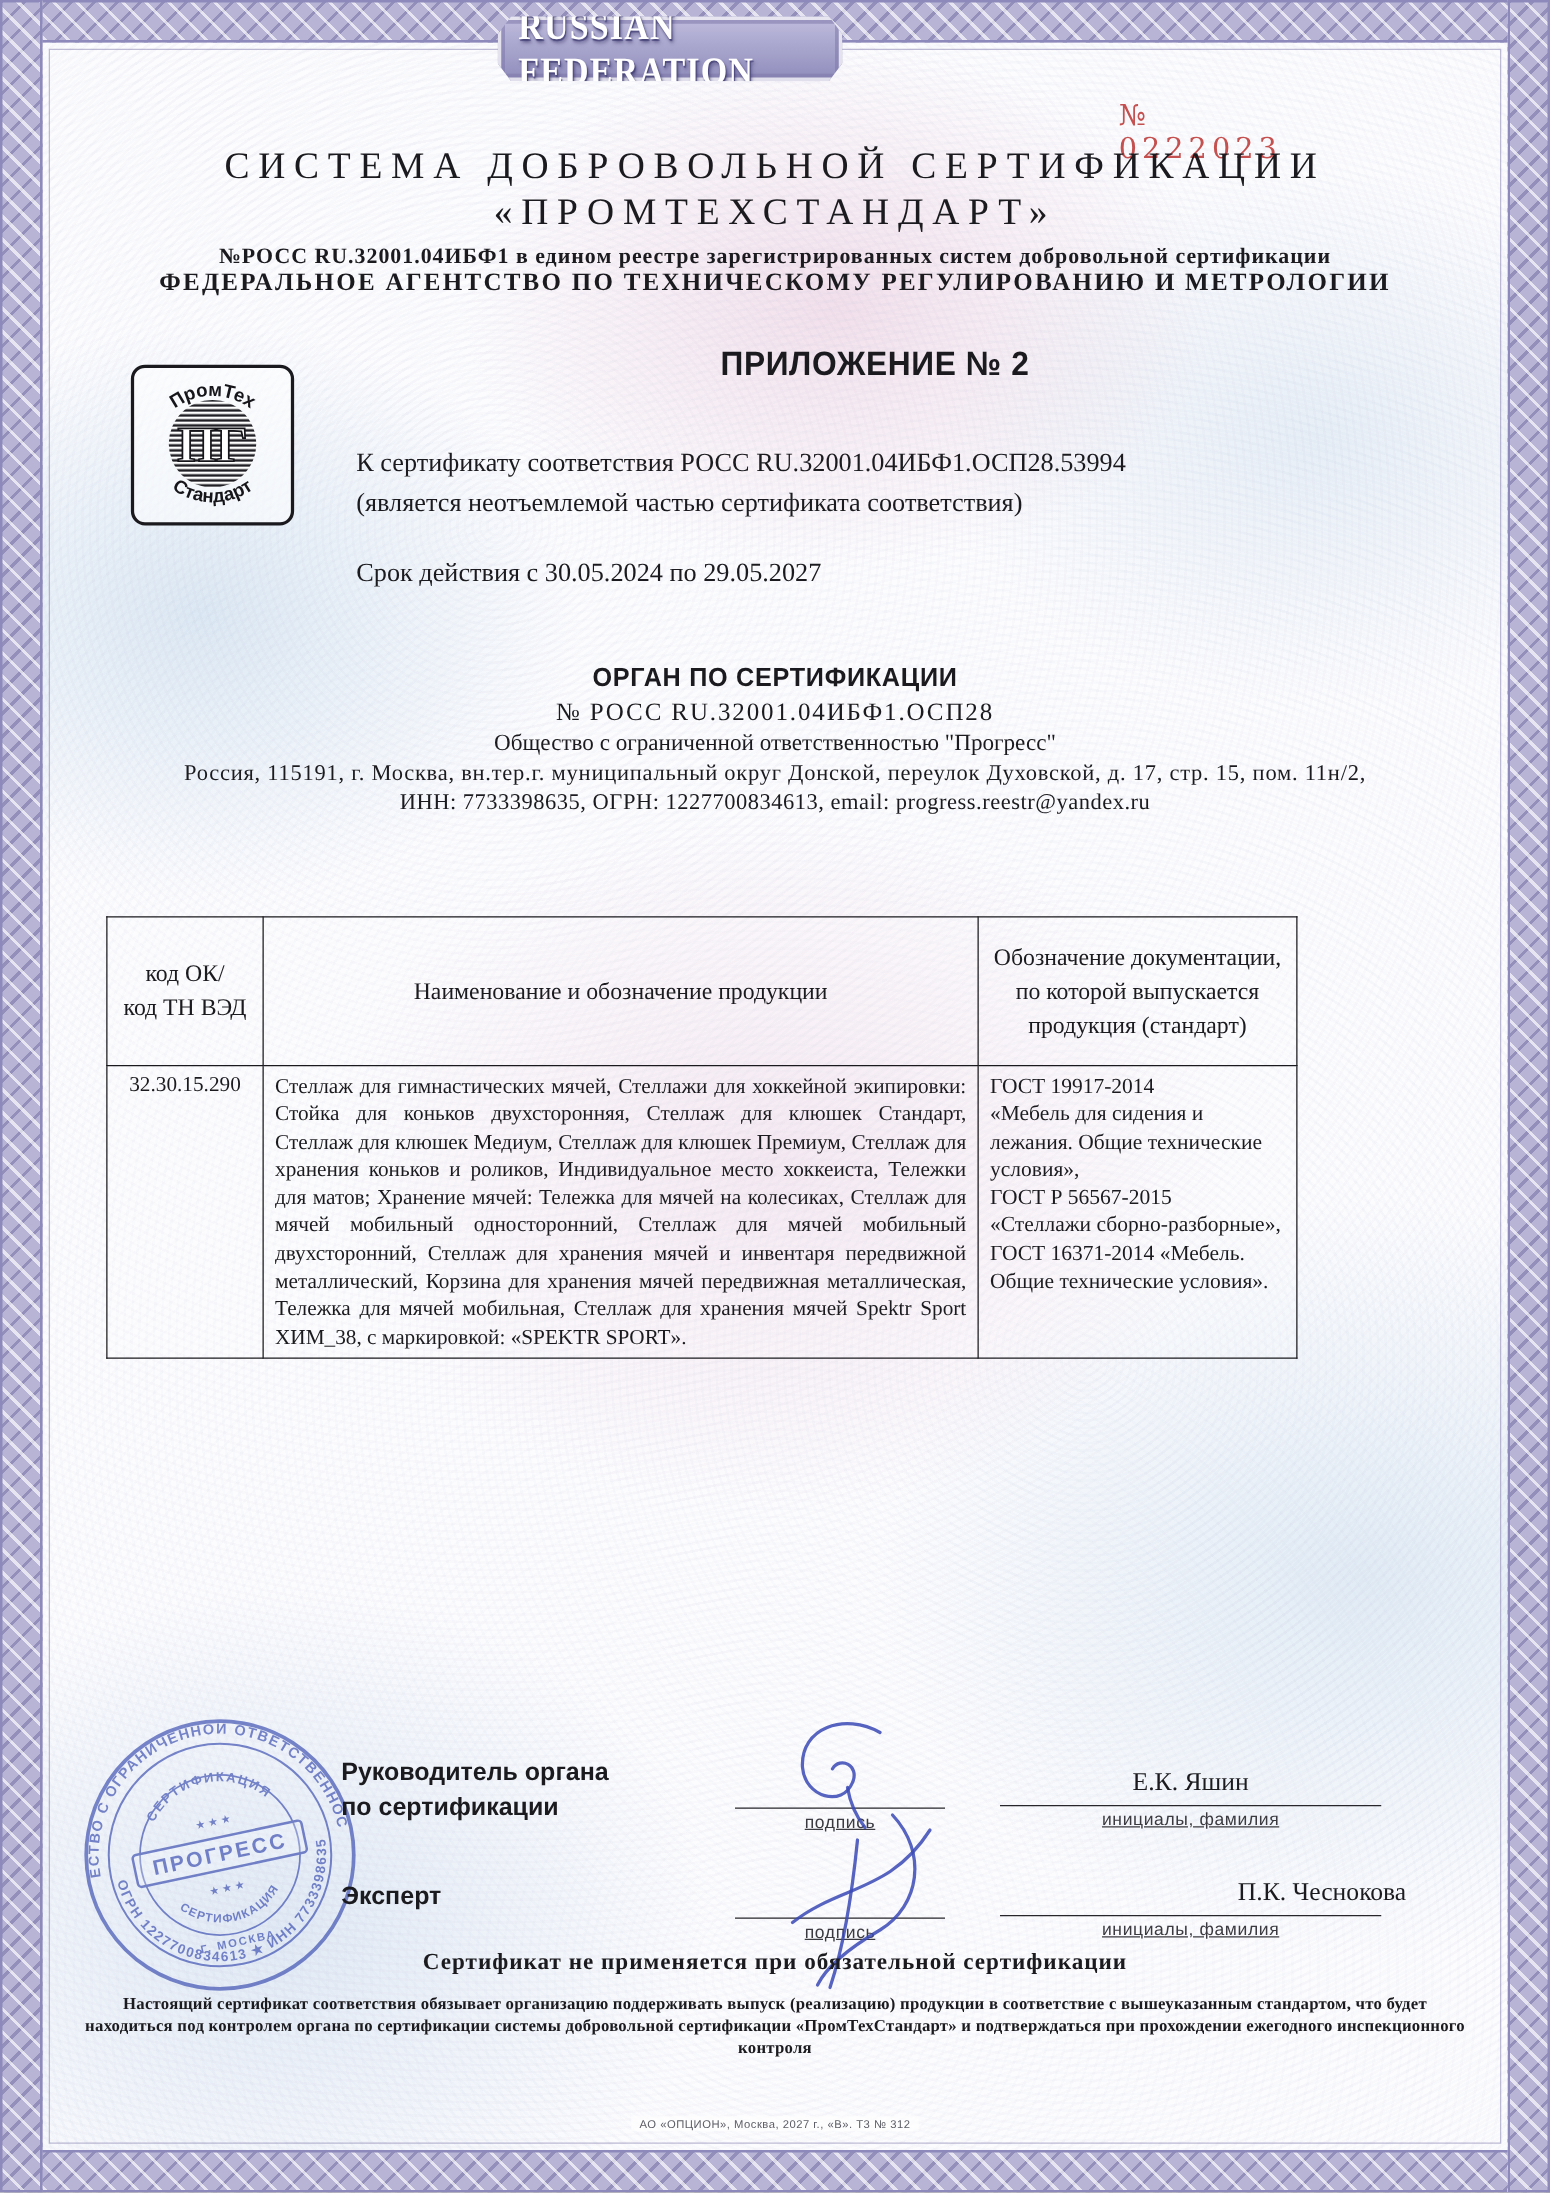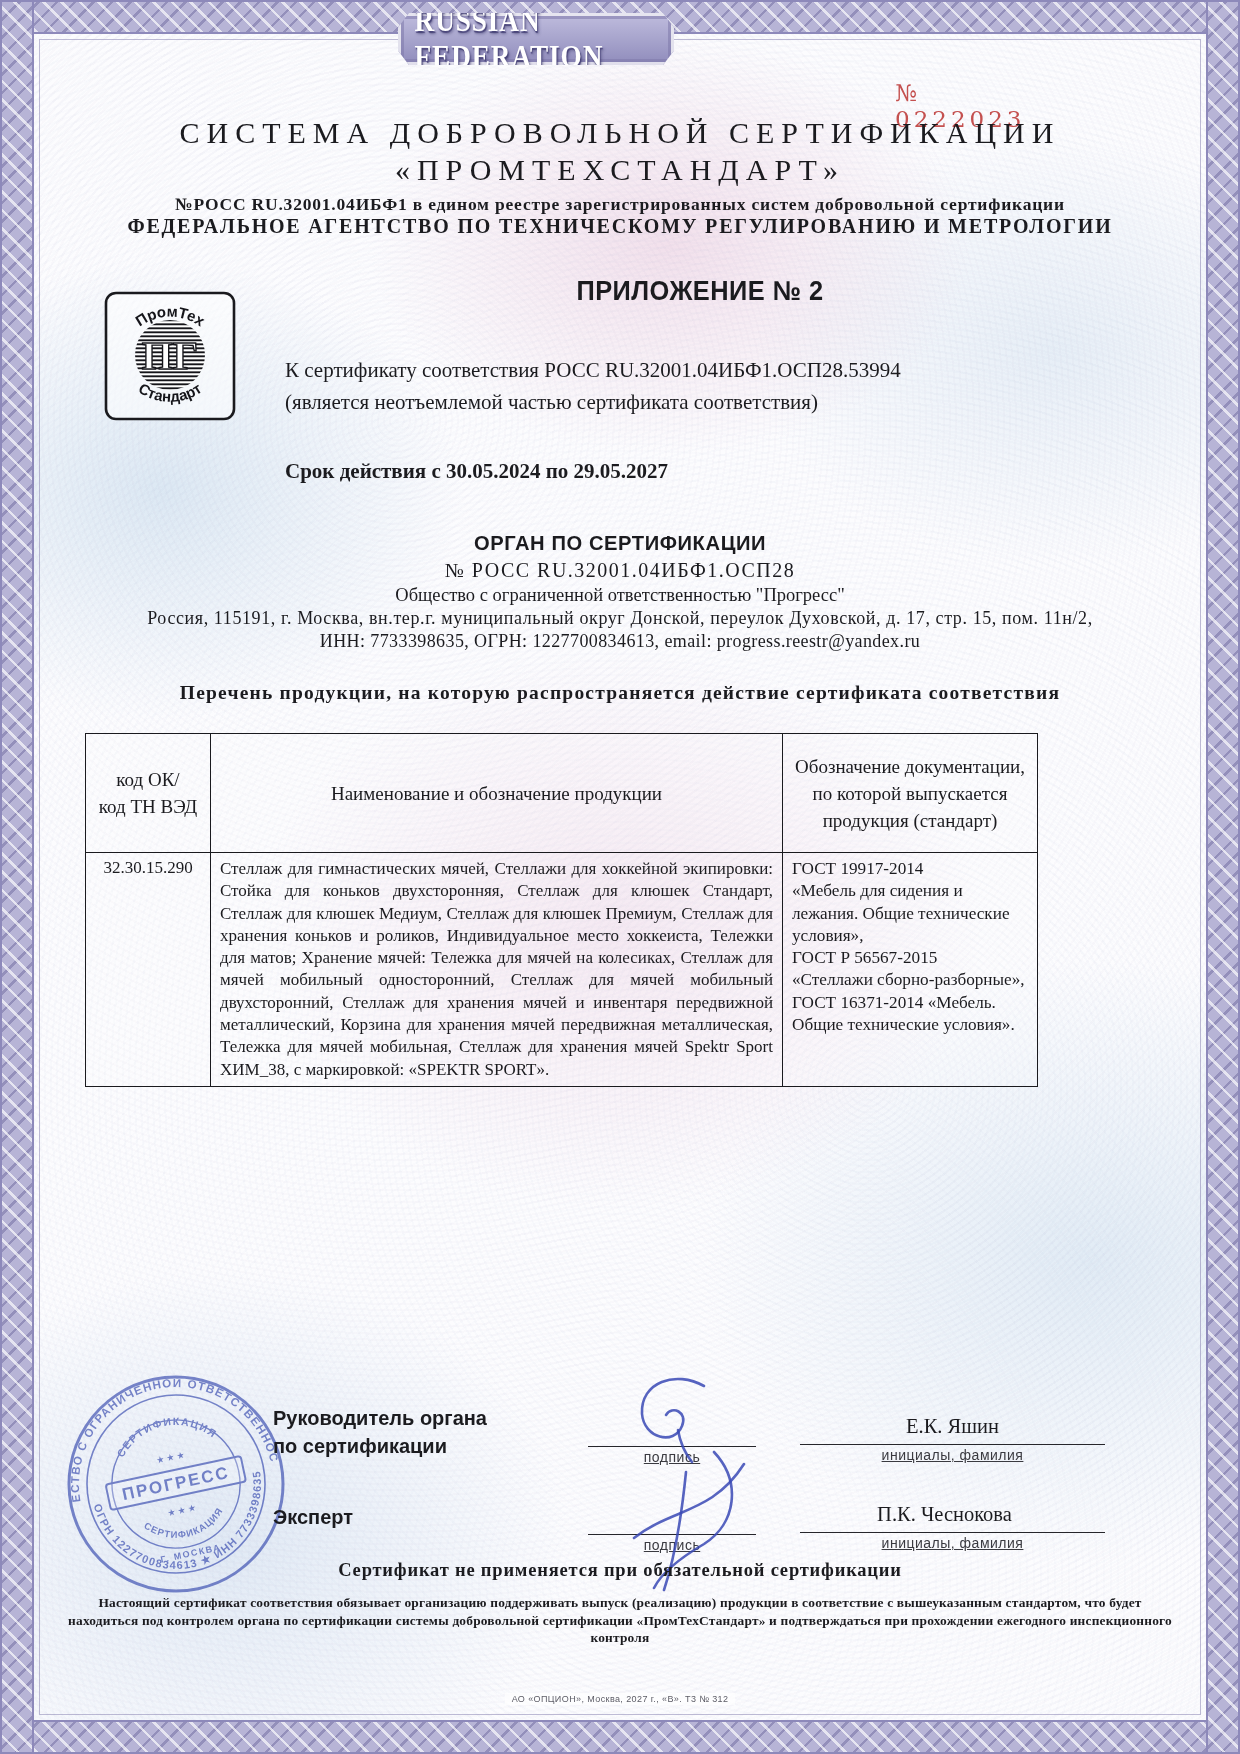--- a/index.html
+++ b/index.html
@@ -40,21 +40,21 @@
   .banner span{color:#fff;font-weight:800;font-size:31px;letter-spacing:1px;transform:scaleX(.88);
     text-shadow:1px 2px 1px rgba(72,67,120,.95),2px 3px 3px rgba(50,45,95,.5);}
   .serial{top:80px;left:895px;width:160px;color:#c4504f;font-size:23px;letter-spacing:4px;font-family:"DejaVu Serif",serif;}
   .t1{top:116px;font-size:30px;letter-spacing:7px;}
   .t2{top:153px;font-size:30px;letter-spacing:7px;}
   .reg{top:194px;font-size:17.5px;font-weight:700;letter-spacing:.8px;}
   .agency{top:215px;font-size:20px;font-weight:700;letter-spacing:1.8px;}
   .annex{left:250px;right:90px;top:276px;text-align:center;font-weight:800;font-size:27px;letter-spacing:.5px;transform:scaleX(.94);}
   .certref{left:285px;top:358px;font-size:21px;}
   .certnote{left:285px;top:390px;font-size:21px;}
-  .validity{left:285px;top:459px;font-size:21px;font-weight:700;}
+  .validity{left:285px;top:446px;font-size:21px;font-weight:400;}
   .orghead{top:531px;font-weight:800;font-size:21px;letter-spacing:.6px;transform:scaleX(.96);}
   .orgnum{top:559px;font-size:20px;letter-spacing:1.5px;}
   .orgcompany{top:585px;font-size:18.5px;}
   .orgaddr{top:608px;font-size:18px;letter-spacing:.6px;}
   .orgreq{top:631px;font-size:18px;letter-spacing:.4px;}
   .caption{top:682px;font-size:19.5px;font-weight:700;letter-spacing:1.2px;}
   
   table.prod{position:absolute;left:85px;top:733px;width:952px;border-collapse:collapse;table-layout:fixed;
     background:rgba(255,255,255,.15);}
   table.prod col.c1{width:125px;} table.prod col.c2{width:572px;} table.prod col.c3{width:255px;}
@@ -72,21 +72,21 @@
   .nl1{left:800px;top:1444px;width:305px;}
   .sl2{left:588px;top:1534px;width:168px;}
   .nl2{left:800px;top:1532px;width:305px;}
   .undercap{font-size:14px;color:#3a3a40;text-align:center;letter-spacing:.5px;text-decoration:underline;}
   .uc1{left:588px;top:1449px;width:168px;}
   .un1{left:800px;top:1447px;width:305px;}
   .uc2{left:588px;top:1537px;width:168px;}
   .un2{left:800px;top:1535px;width:305px;}
   .fio{text-align:center;font-size:20.5px;}
   .fio1{left:800px;top:1415px;width:305px;}
-  .fio2{left:792px;top:1503px;width:305px;}
+  .fio2{left:820px;top:1503px;width:305px;text-align:right;}
   .restrict{top:1560px;font-size:18.5px;font-weight:700;letter-spacing:.8px;}
   .fine{left:68px;right:68px;top:1594px;text-align:center;font-size:13.4px;font-weight:700;line-height:17.5px;letter-spacing:.2px;}
   .printer{top:1694px;font-size:9px;color:#5c5c66;letter-spacing:.4px;}
   .printer span{background:rgba(255,255,255,.65);padding:1px 7px;}
   .sig{stroke:#3a49b5;stroke-width:2.6;fill:none;opacity:.85;stroke-linecap:round;}
 </style>
 </head>
 <body>
 
 <div class="page">
@@ -132,21 +132,20 @@
   <div class="abs ser certref">К сертификату соответствия РОСС RU.32001.04ИБФ1.ОСП28.53994</div>
   <div class="abs ser certnote">(является неотъемлемой частью сертификата соответствия)</div>
   <div class="abs ser validity">Срок действия с 30.05.2024 по 29.05.2027</div>
 
   <div class="abs ctr sans orghead">ОРГАН ПО СЕРТИФИКАЦИИ</div>
   <div class="abs ctr ser orgnum">№ РОСС RU.32001.04ИБФ1.ОСП28</div>
   <div class="abs ctr ser orgcompany">Общество с ограниченной ответственностью "Прогресс"</div>
   <div class="abs ctr ser orgaddr">Россия, 115191, г. Москва, вн.тер.г. муниципальный округ Донской, переулок Духовской, д. 17, стр. 15, пом. 11н/2,</div>
   <div class="abs ctr ser orgreq">ИНН: 7733398635, ОГРН: 1227700834613, email: progress.reestr@yandex.ru</div>
 
-  <div class="abs ctr ser caption">Перечень продукции, на которую распространяется действие сертификата соответствия</div>
 
   <table class="prod ser">
     <colgroup>
         <col class="c1">
         <col class="c2">
         <col class="c3">
       </colgroup>
     <thead>
       <tr>
         <th class="pre">код ОК/

